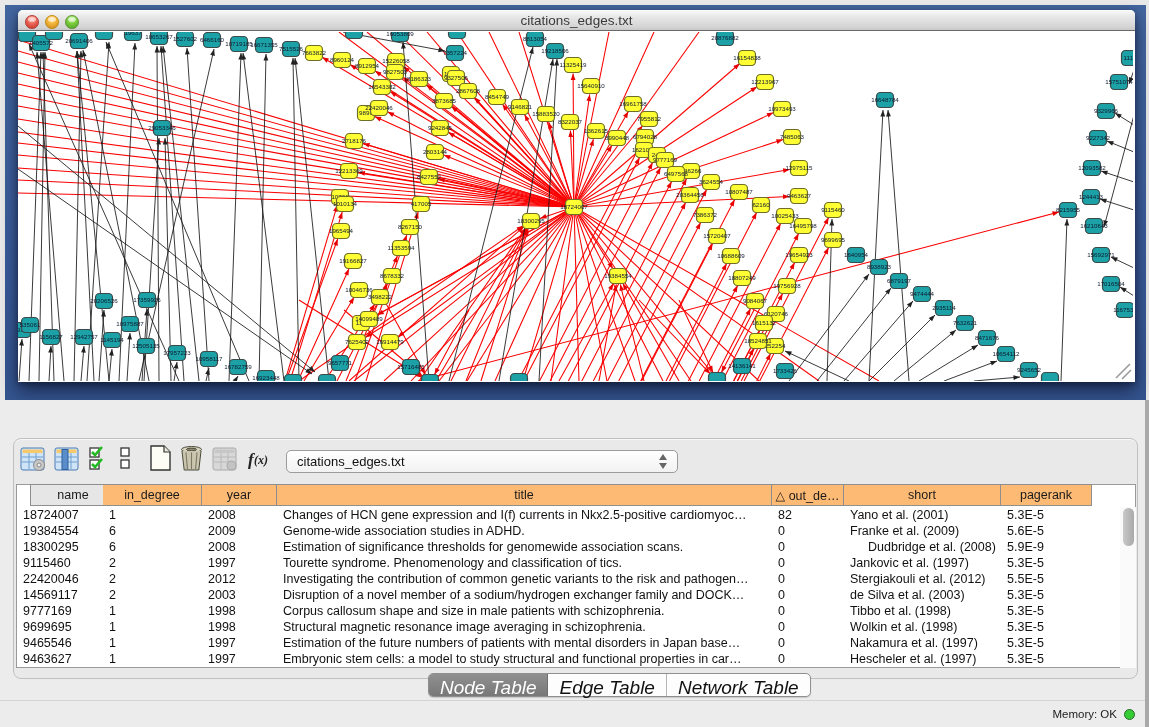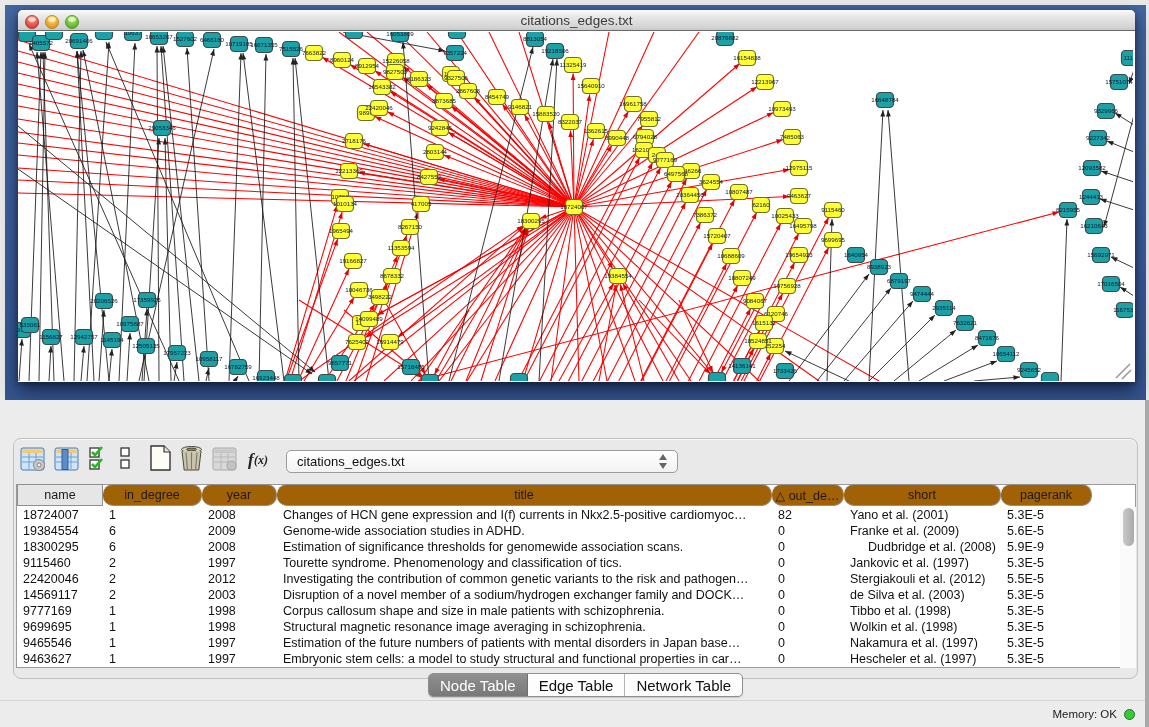--- a/index.html
+++ b/index.html
@@ -23,26 +23,26 @@
 .inner { position:absolute; left:13px; top:38px; width:1125px; height:241px;
   background:#e9e9e9; border:1px solid #c0c0c0; border-radius:8px; box-shadow:inset 0 1px 0 #f8f8f8; }
 .combo { position:absolute; left:286px; top:50px; width:392px; height:23px; background:linear-gradient(#ffffff,#f2f2f2);
   border:1px solid #9c9c9c; border-radius:5px; font-size:13px; color:#111; padding:3px 0 0 10px; }
 .combo .ar2 { position:absolute; right:9px; top:3px; }
 .tablebg { position:absolute; left:16px; top:484px; width:1120px; height:184px; background:#ffffff;
   border:1px solid #9a9a9a; }
 .hcell { position:absolute; top:484px; height:22px; border:1px solid #8f8f8f; border-left:none;
   text-align:center; font-size:12.5px; color:#1a1a1a; padding-top:3px; }
 .hcell.g { background:#e6e6e6; border-left:1px solid #8f8f8f; }
-.hcell.b { background:#a16207;border-radius:10px; }
+.hcell.b { background:#fdba74; }
 .cell { position:absolute; height:16px; font-size:12.5px; color:#111; white-space:nowrap; overflow:hidden; }
 .sbar { position:absolute; left:1120px; top:507px; width:16px; height:161px; background:#fafafa; }
 .sbar .th { position:absolute; left:2.5px; top:1px; width:11px; height:38px; background:linear-gradient(90deg,#c9c9c9,#a9a9a9); border-radius:6px; }
 .tabs { position:absolute; left:428px; top:673px; height:24px; border:1px solid #8f8f8f; border-radius:5px;
-  background:#fdfdfd; box-shadow:0 1px 1px rgba(0,0,0,.15); font-size:15px; }
+  background:#fdfdfd; box-shadow:0 1px 1px rgba(0,0,0,.15); font-size:19px;font-style:italic; }
 .tabs div { float:left; height:22px; padding:3px 11px 0 11px; color:#111; border-right:1px solid #b5b5b5; }
 .tabs div.sel { background:linear-gradient(#909090,#787878); color:#fff; border-radius:4px 0 0 4px; border-right:1px solid #6f6f6f;}
 .tabs div:last-child { border-right:none; }
 .status { position:absolute; left:0; top:700px; width:1149px; height:27px; background:#ececec; border-top:1px solid #d4d4d4; }
 .mem { position:absolute; right:32px; top:7px; font-size:11.5px; color:#222;text-align:right; }
 .dot { position:absolute; right:14px; top:8px; width:11px; height:11px; border-radius:50%; background:#35cc35; border:1px solid #2a6b2a; }
 .redge { position:absolute; right:0; top:400px; width:4px; height:327px; background:#a9a9a9; }
 </style></head>
 <body>
 <div class="desk">
@@ -788,21 +788,21 @@
 
  <text x="234" y="21" font-family="Liberation Serif, serif" font-style="italic" font-weight="bold" font-size="17" fill="#222">f</text>
  <text x="240" y="20" font-family="Liberation Serif, serif" font-style="italic" font-weight="bold" font-size="12" fill="#222">(x)</text>
 </svg>
  <div class="combo">citations_edges.txt<svg class="ar2" width="10" height="15">
         <polygon points="5,0 9,6 1,6" fill="#666"></polygon>
         <polygon points="5,15 9,9 1,9" fill="#666"></polygon>
       </svg></div>
 </div>
 <div class="tablebg" style="position:absolute"></div>
-<div class="hcell g" style="left:17px;width:86px">name</div>
+<div class="hcell g" style="left:30px;width:86px">name</div>
 <div class="hcell b" style="left:103px;width:99px">in_degree</div>
 <div class="hcell b" style="left:202px;width:75px">year</div>
 <div class="hcell b" style="left:277px;width:495px">title</div>
 <div class="hcell b" style="left:772px;width:72px">△ out_de…</div>
 <div class="hcell b" style="left:844px;width:157px">short</div>
 <div class="hcell b" style="left:1001px;width:91px">pagerank</div>
 <div class="cell" style="left:23px;top:508px;width:78px">18724007</div>
 <div class="cell" style="left:109px;top:508px;width:91px">1</div>
 <div class="cell" style="left:208px;top:508px;width:67px">2008</div>
 <div class="cell" style="left:283px;top:508px;width:487px">Changes of HCN gene expression and I(f) currents in Nkx2.5-positive cardiomyoc…</div>

